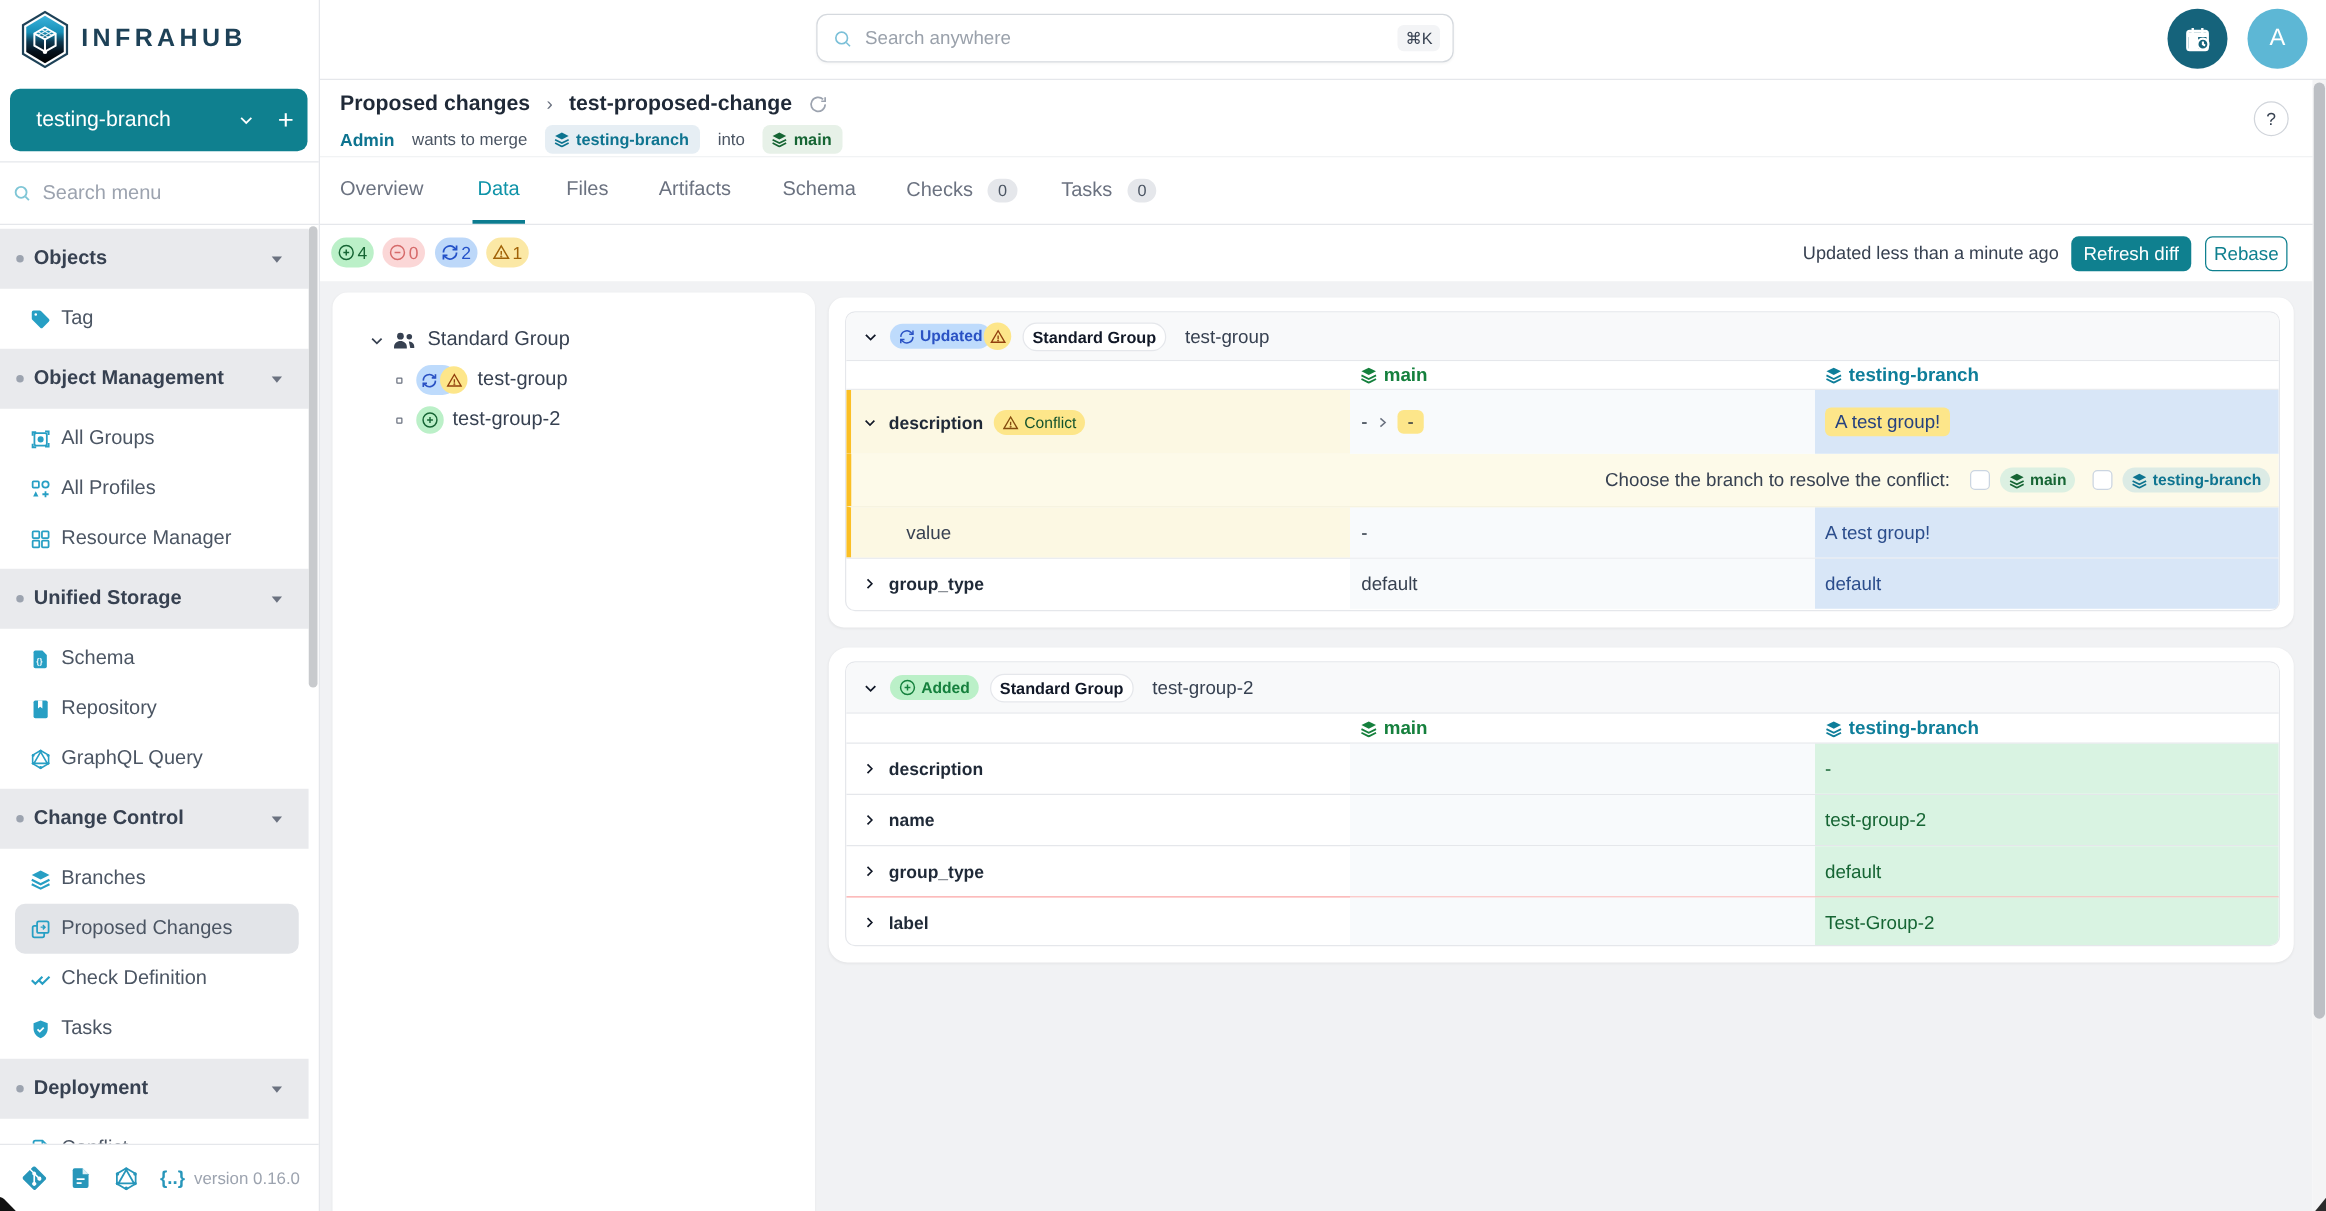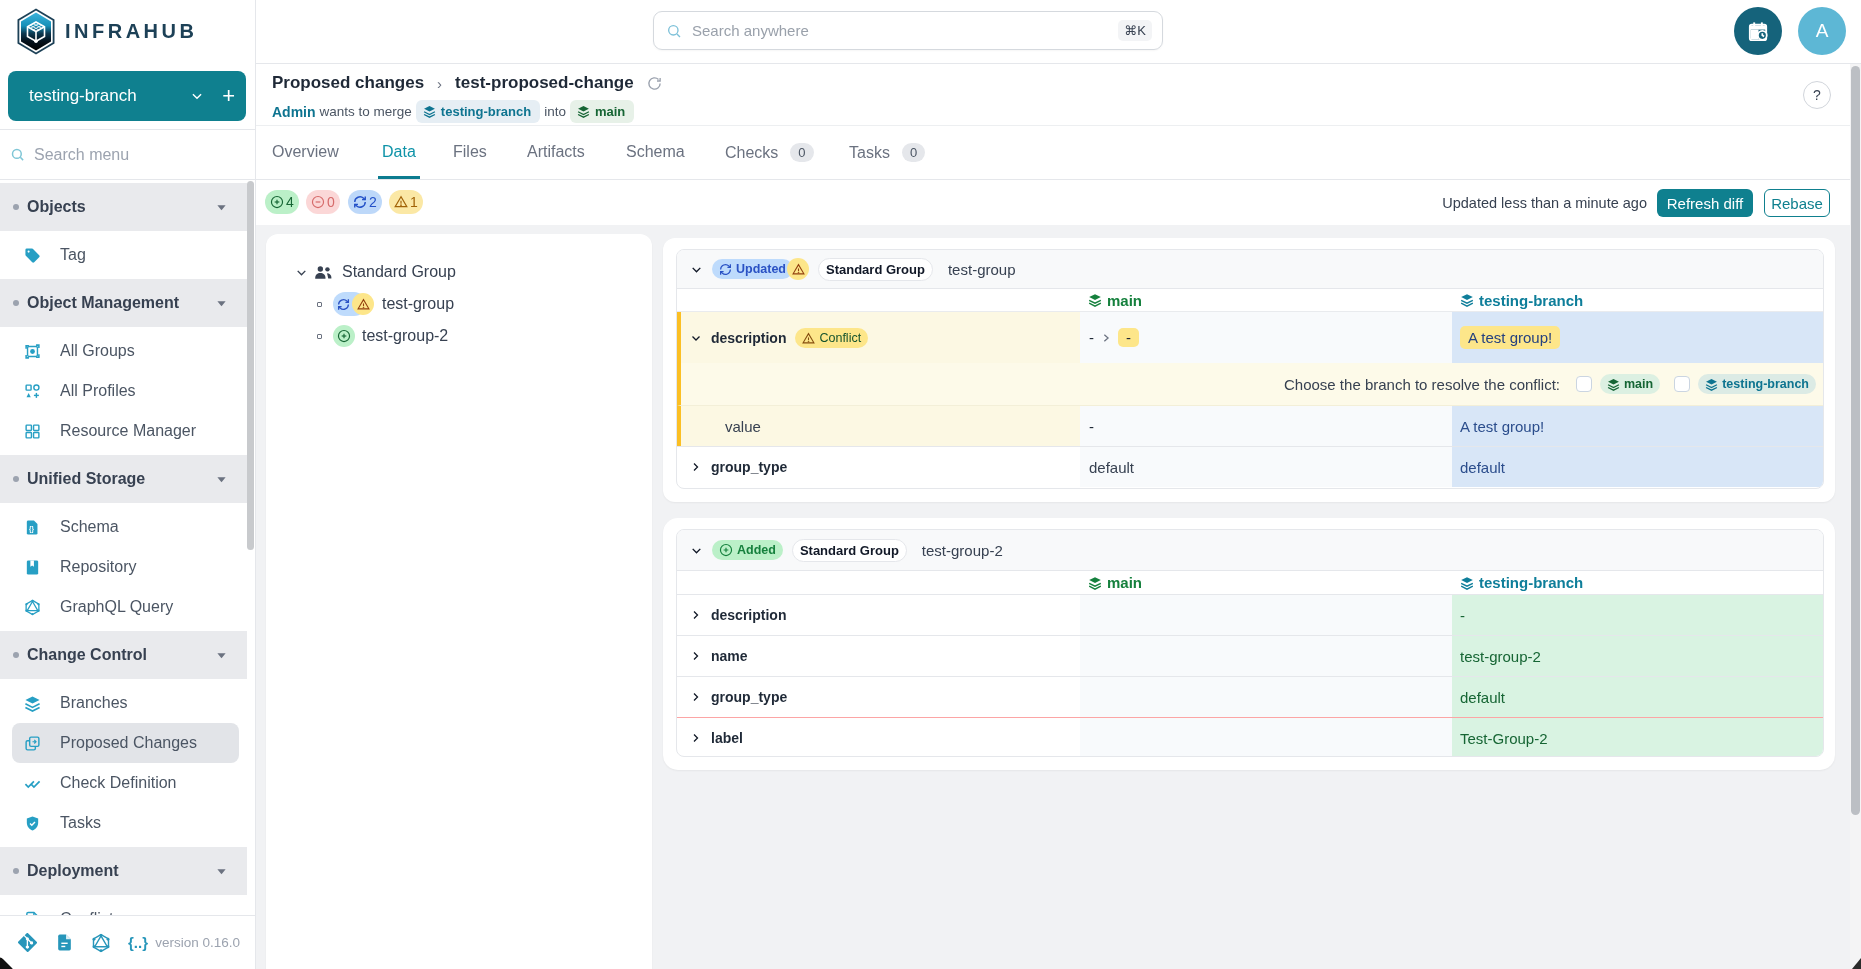--- a/index.html
+++ b/index.html
@@ -16,41 +16,41 @@
 #branchbtn .chev { margin-right:18px; }
 #branchbtn .plus { margin-right:11px; font-size:22px; font-weight:400; line-height:1; }
 #sdiv1 { position:absolute; left:0; top:129px; width:255px; border-top:1px solid #e5e7eb; }
 #searchmenu { position:absolute; left:0; top:130px; width:255px; height:50px; border-bottom:1px solid #e5e7eb; display:flex; align-items:center; }
 #searchmenu .txt { color:#9ca3af; font-size:16px; margin-left:9px; }
 #menu { position:absolute; left:0; top:180px; width:247px; height:735px; overflow:hidden; }
 .shead { height:48px; background:#e9eaed; display:flex; align-items:center; margin:4px 0; }
 .shead .dot { width:6px; height:6px; border-radius:50%; background:#9ca3af; margin-left:13px; }
 .shead .t { font-size:16px; font-weight:bold; color:#374151; margin-left:8px; flex:1; }
 .shead .car { margin-right:20px; color:#6b7280; }
-.mitem { height:40px; display:flex; align-items:center; padding-left:24px; gap:19px; }
+.mitem { height:40px; display:flex; align-items:center; padding-left:24px; gap:8px; }
 .mitem .t { font-size:16px; color:#4b5563; }
 .mitem.sel { background:#e2e4e8; border-radius:8px; margin:0 8px 0 12px; padding-left:12px; }
 #sfoot { position:absolute; left:0; top:915px; width:255px; height:54px; border-top:1px solid #e5e7eb; display:flex; align-items:center; }
 #sfoot .ver { color:#9ca3af; font-size:13.5px; margin-left:auto; margin-right:15px; white-space:nowrap; }
 #sbscroll { position:absolute; left:247px; top:181px; width:7px; height:369px; background:#c8cacd; border-radius:4px; }
 #blackcorner { position:absolute; left:-13px; top:960px; width:24px; height:24px; background:#111; border-radius:6px; transform:rotate(45deg); }
 
 
 #topbar { position:absolute; left:256px; top:0; width:1605px; height:64px; background:#fff; border-bottom:1px solid #e5e7eb; }
 #searchbox { position:absolute; left:397px; top:11px; width:510px; height:39px; border:1px solid #d5d9de; border-radius:9px; display:flex; align-items:center; box-shadow:0 1px 2px rgba(0,0,0,.04); }
 #searchbox .ph { color:#9aa1ab; font-size:15px; margin-left:10px; }
 #searchbox .kbd { margin-left:auto; margin-right:10px; background:#f3f4f6; border-radius:5px; font-size:13px; color:#374151; padding:3px 6px; }
 #calbtn { position:absolute; left:1478px; top:7px; width:48px; height:48px; border-radius:50%; background:#15637b; display:flex; align-items:center; justify-content:center; }
 #avatar { position:absolute; left:1542px; top:7px; width:48px; height:48px; border-radius:50%; background:#5db7d5; color:#fff; font-size:19px; display:flex; align-items:center; justify-content:center; }
 
 
 #pagehead { position:absolute; left:256px; top:64px; width:1605px; height:62px; background:#fff; border-bottom:1px solid #edeff1; }
 #crumb { position:absolute; left:16px; top:9px; font-size:17px; font-weight:bold; color:#1f2937; display:flex; align-items:center; gap:13px; }
 #crumb .sep { color:#6b7280; font-weight:400; font-size:15px; }
-#sub { position:absolute; left:16px; top:36px; display:flex; align-items:center; gap:4px; font-size:13.5px; color:#4b5563; }
+#sub { position:absolute; left:16px; top:36px; display:flex; align-items:center; gap:14px; font-size:13.5px; color:#4b5563; }
 #sub b.adm { color:#0e7490; font-weight:bold; }
 .bpill { display:flex; align-items:center; gap:5px; font-weight:bold; font-size:13px; border-radius:6px; padding:4px 9px 4px 7px; }
 .bpill.blue { background:#e6eef4; color:#0e7490; }
 .bpill.green { background:#e7f1e8; color:#166534; }
 #helpbtn { position:absolute; left:1547px; top:17px; width:28px; height:28px; border:1px solid #d1d5db; border-radius:50%; color:#374151; font-size:14px; display:flex; align-items:center; justify-content:center; }
 
 
 #tabs { position:absolute; left:256px; top:126px; width:1605px; height:54px; background:#fff; border-bottom:1px solid #e5e7eb; }
 .tab { position:absolute; top:17px; font-size:16px; color:#6b7280; display:flex; align-items:center; gap:12px; white-space:nowrap; }
 .tab .cnt { background:#e5e7eb; color:#4b5563; border-radius:10px; font-size:13px; padding:2px 8px; }

